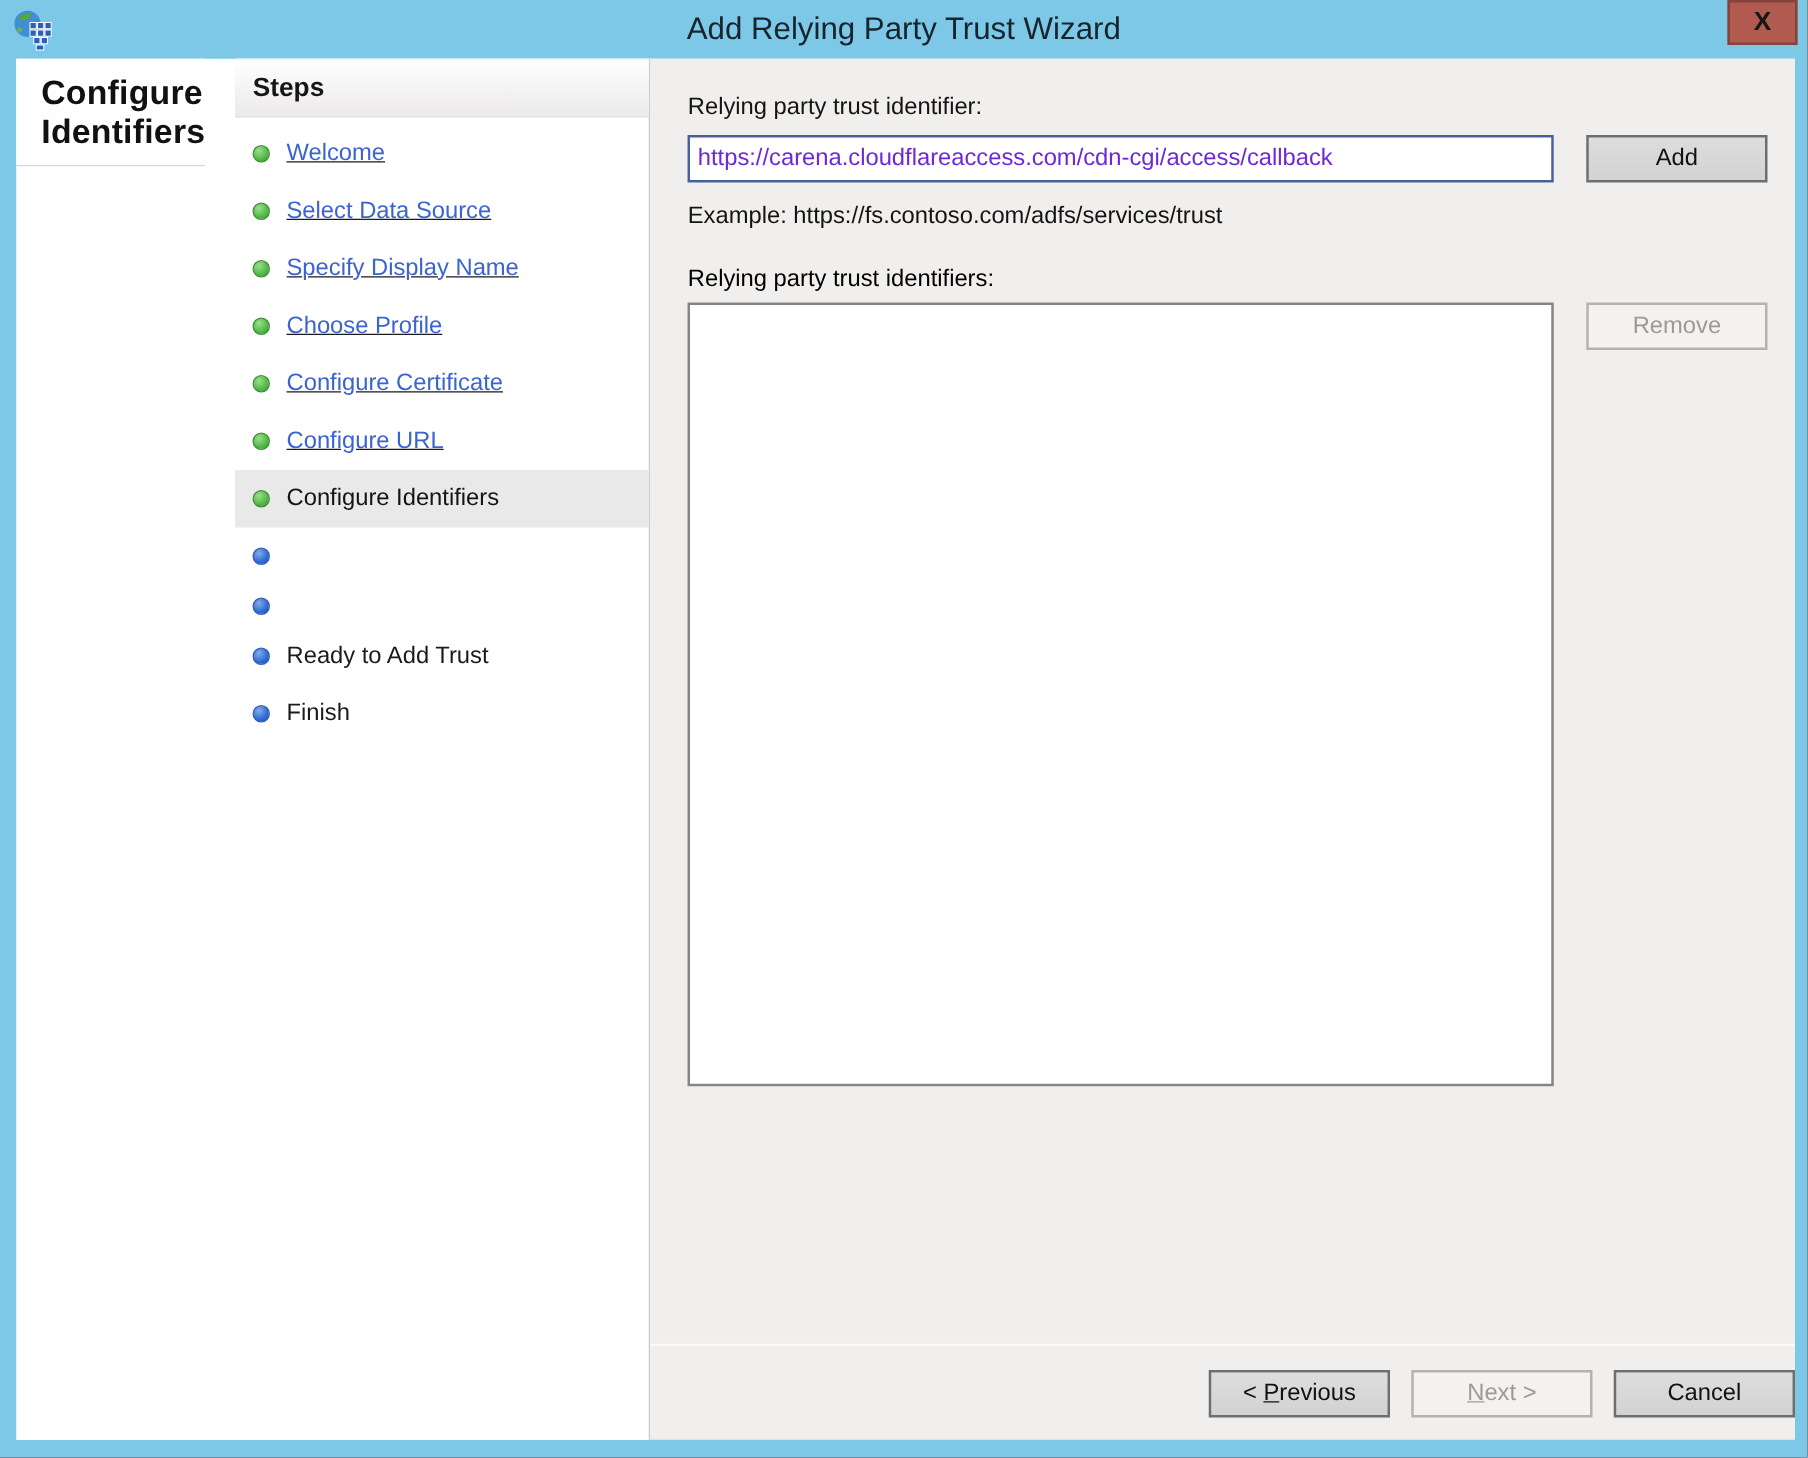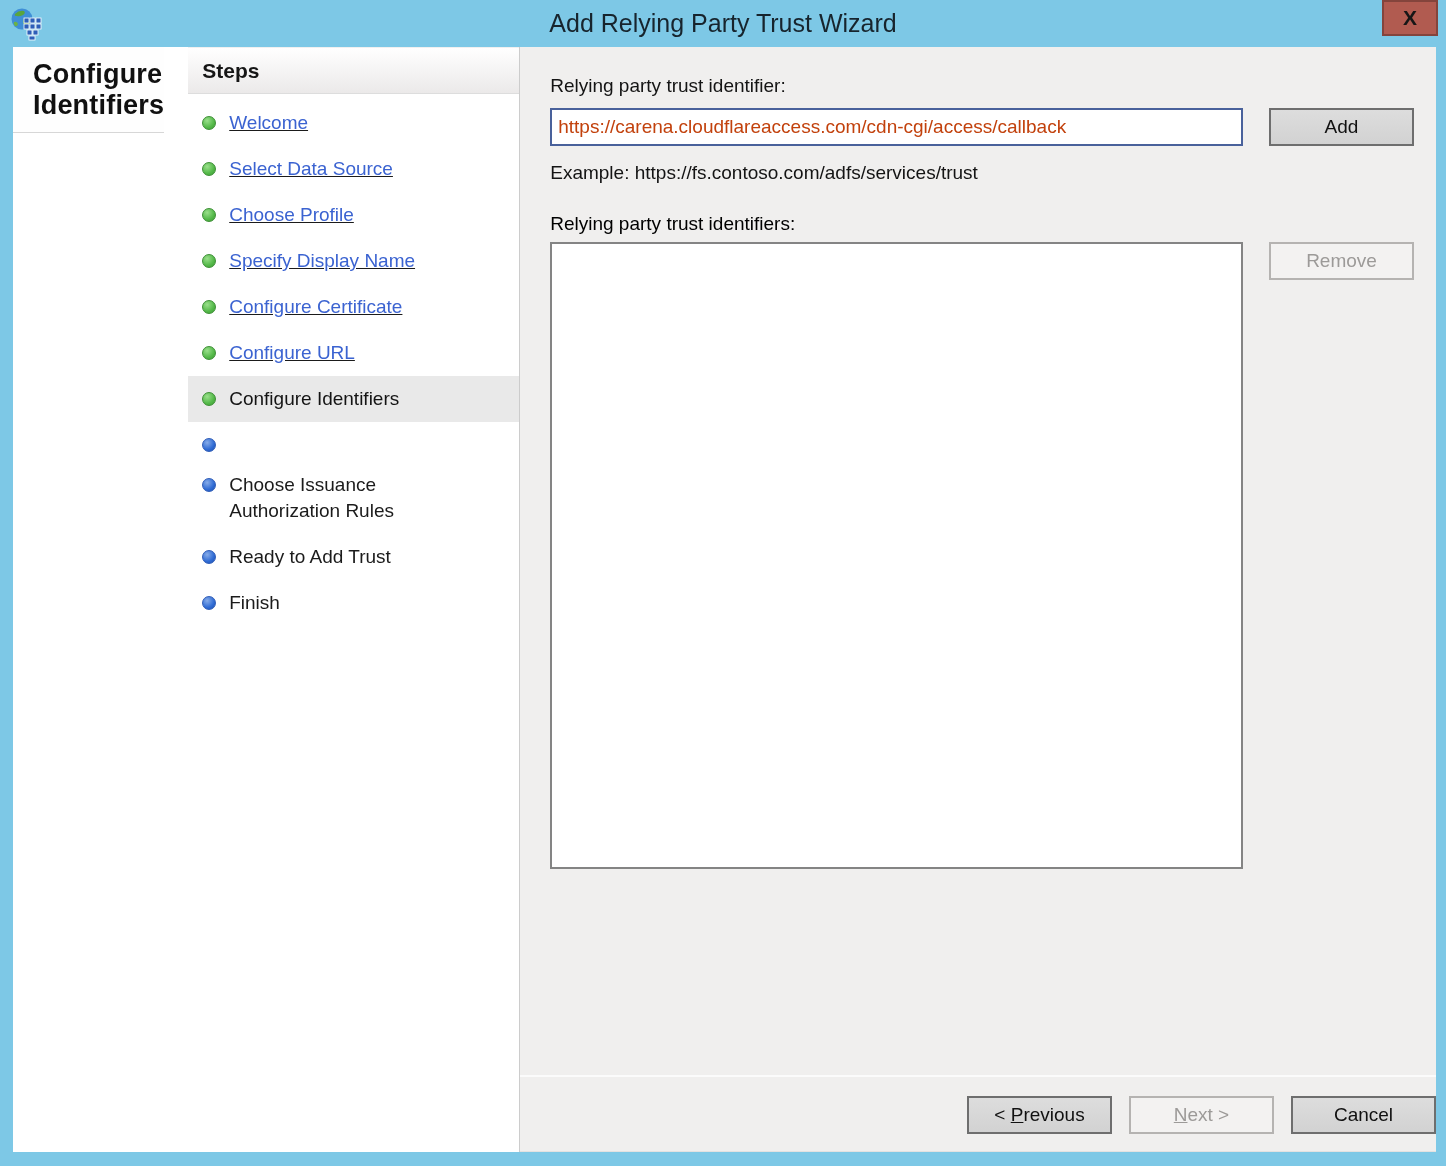--- a/index.html
+++ b/index.html
@@ -103,21 +103,21 @@
     font-size:19px;line-height:1.42;color:#141414;
   }
   .field-label{
     font-size:19px;color:#141414;margin:0 0 11px 0;
   }
   .row{display:flex;align-items:flex-start;gap:26px;}
   .id-input{
     flex:1;height:38px;
     border:2px solid #49619b;
     background:#ffffff;
-    font-size:19px;color:#c2410c;
+    font-size:19px;color:#6d28d9;
     padding:0 6px;outline:none;
   }
   .btn{
     width:145px;height:38px;flex:0 0 145px;
     background:linear-gradient(#dddddd,#d2d2d2);
     border:2px solid #6e6e6e;
     font-size:19px;color:#111;
     cursor:pointer;
   }
   .btn.disabled{
@@ -191,44 +191,43 @@
           <li class="step linked">
             <span class="dot done"></span>
             <span class="step-label">Welcome</span>
           </li>
           <li class="step linked">
             <span class="dot done"></span>
             <span class="step-label">Select Data Source</span>
           </li>
           <li class="step linked">
             <span class="dot done"></span>
+            <span class="step-label">Specify Display Name</span>
+          </li>
+          <li class="step linked">
+            <span class="dot done"></span>
             <span class="step-label">Choose Profile</span>
           </li>
           <li class="step linked">
             <span class="dot done"></span>
-            <span class="step-label">Specify Display Name</span>
-          </li>
-          <li class="step linked">
-            <span class="dot done"></span>
             <span class="step-label">Configure Certificate</span>
           </li>
           <li class="step linked">
             <span class="dot done"></span>
             <span class="step-label">Configure URL</span>
           </li>
           <li class="step current">
             <span class="dot done"></span>
             <span class="step-label">Configure Identifiers</span>
           </li>
           <li class="step">
             <span class="dot pending"></span>
           </li>
           <li class="step">
             <span class="dot pending"></span>
-            <span class="step-label">Choose Issuance Authorization Rules</span>
           </li>
           <li class="step">
             <span class="dot pending"></span>
             <span class="step-label">Ready to Add Trust</span>
           </li>
           <li class="step">
             <span class="dot pending"></span>
             <span class="step-label">Finish</span>
           </li>
         </ul>

